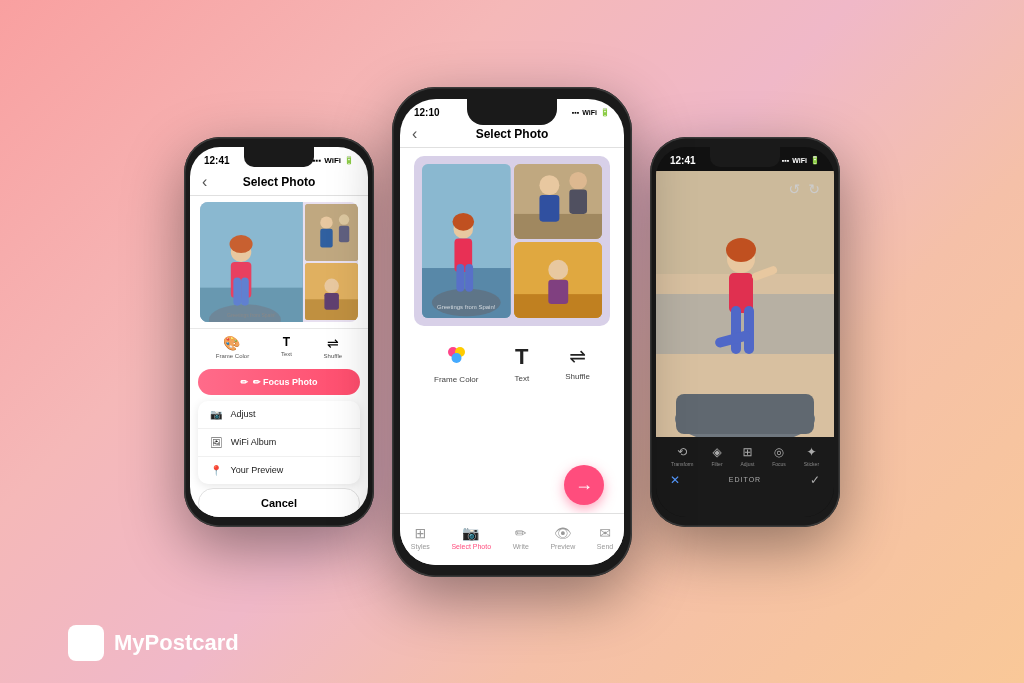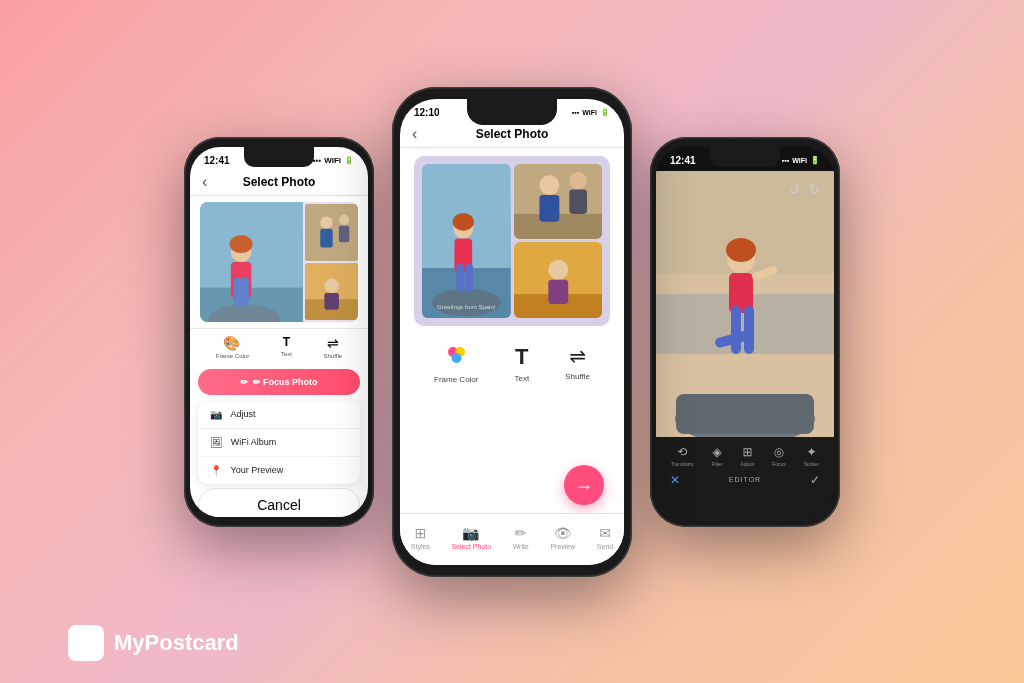--- a/index.html
+++ b/index.html
@@ -240,22 +240,22 @@
     }
 
     .cancel-btn {
       background: white;
       margin: 4px 8px;
       padding: 8px;
       border-radius: 22px;
       display: flex;
       align-items: flex-start;
       justify-content: center;
-      font-size: 14px;
-      font-weight: 400;
+      font-size: 11px;
+      font-weight: 700;
       border: 0.5px solid #e0e0e0;
     }
 
     
     .center-collage {
       margin: 8px 14px;
       background: #d8d0e8;
       border-radius: 10px;
       height: 170px;
       display: grid;

